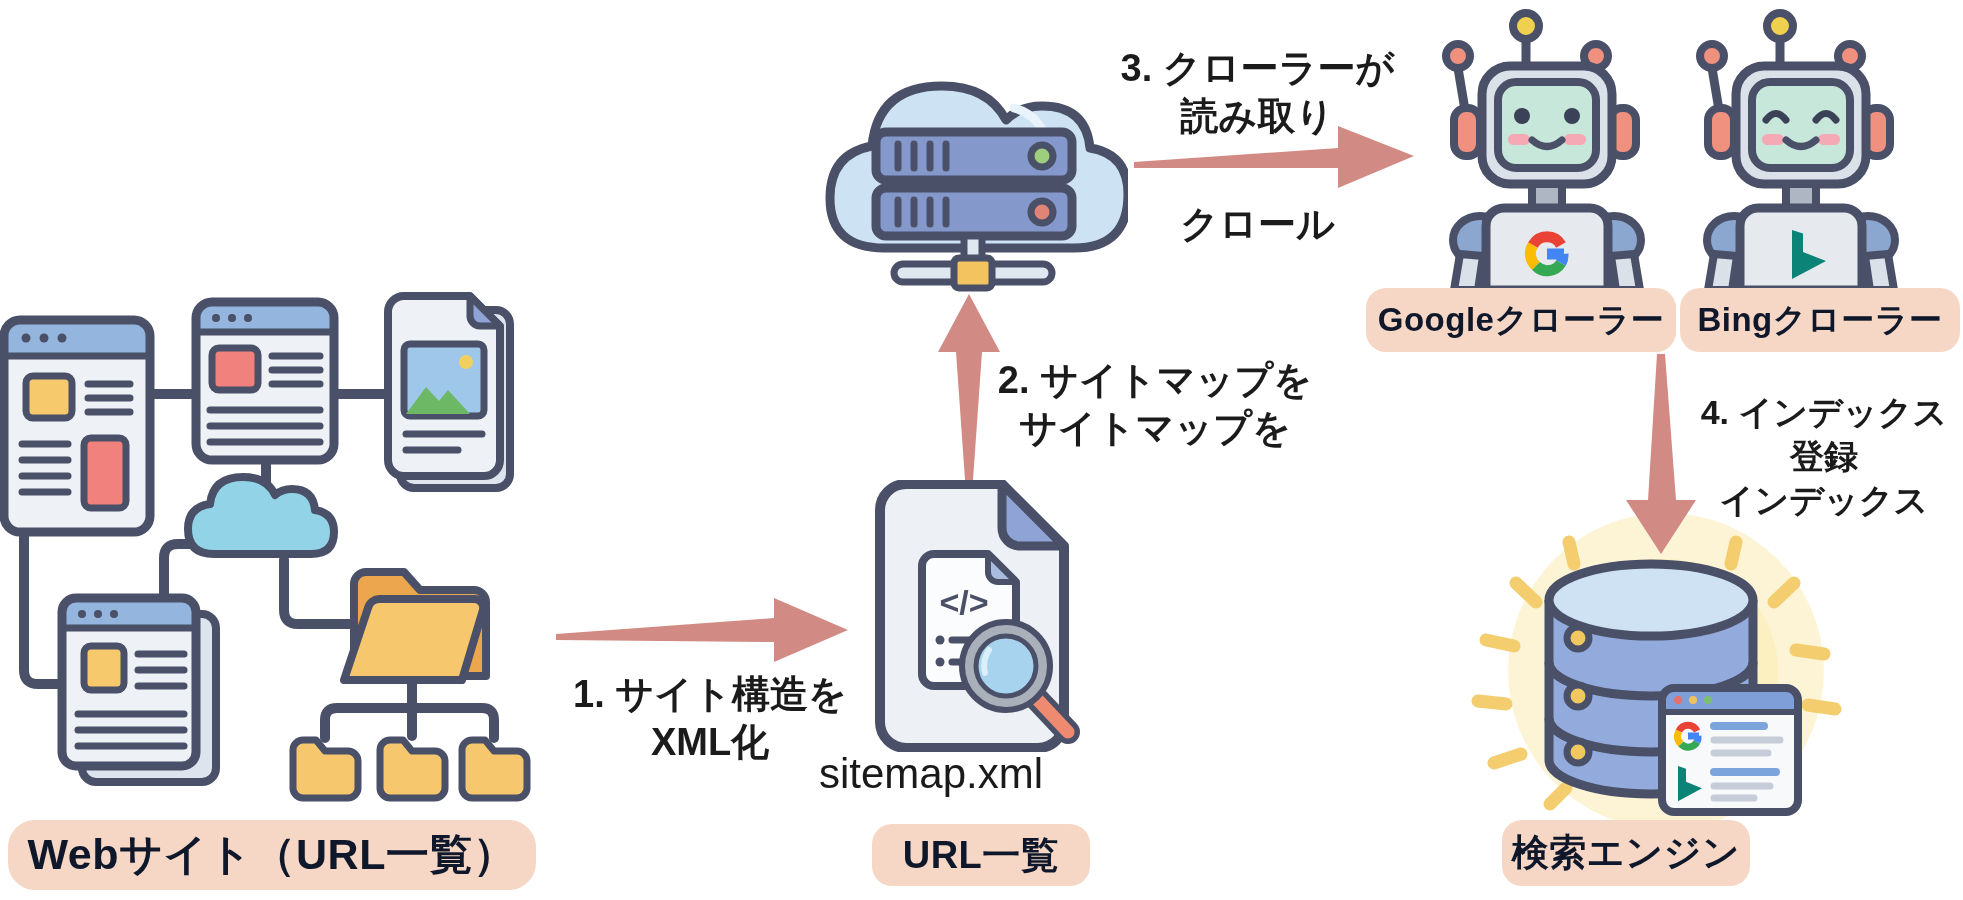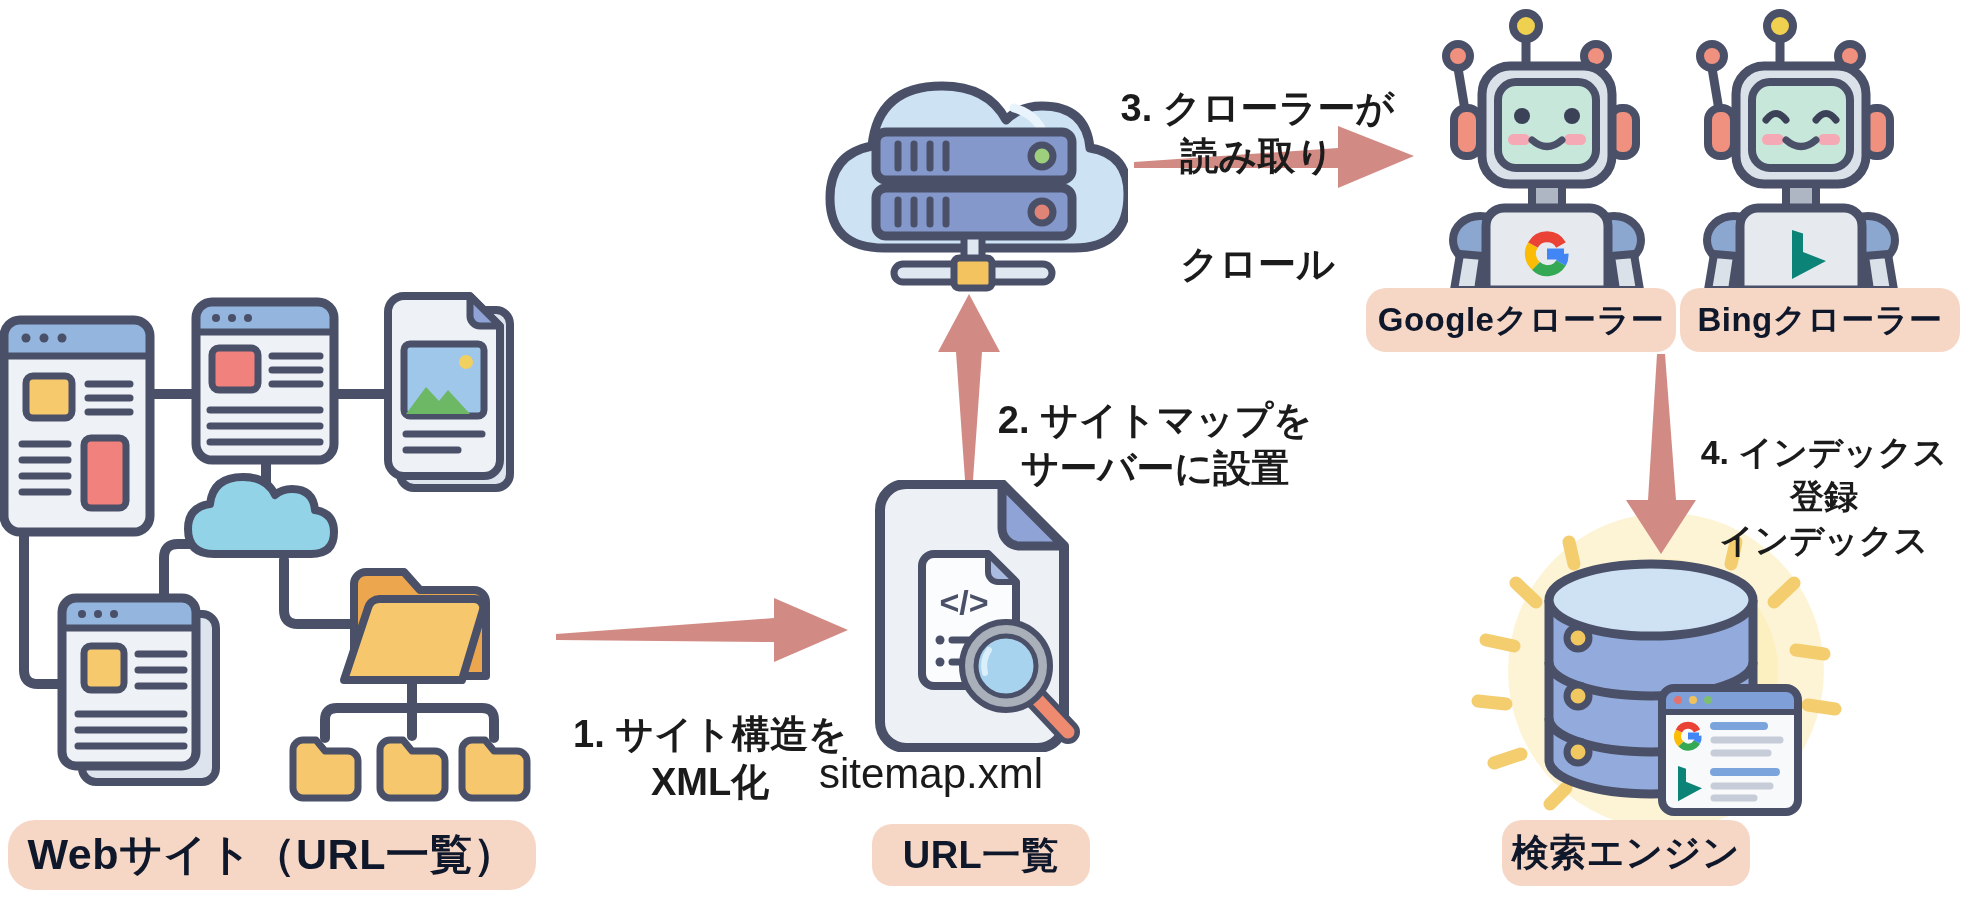--- a/index.html
+++ b/index.html
@@ -13,21 +13,21 @@
     display:flex;align-items:center;justify-content:center;text-align:center;
     border-radius:20px;letter-spacing:0.5px;
   }
   .pill-website{left:8px;top:820px;width:528px;height:70px;font-size:43px;border-radius:27px;}
   .pill-url{left:872px;top:824px;width:218px;height:62px;font-size:38px;}
   .pill-google{left:1366px;top:288px;width:310px;height:64px;font-size:33px;}
   .pill-bing{left:1680px;top:288px;width:280px;height:64px;font-size:33px;}
   .pill-search{left:1502px;top:820px;width:248px;height:66px;font-size:37px;}
   .step{
     position:absolute;color:#1b1b1b;font-weight:700;text-align:center;
-    font-size:38px;line-height:48px;margin-top:40px;
+    font-size:38px;line-height:48px;
   }
   .step1{left:545px;top:670px;width:330px;}
   .step2{left:980px;top:356px;width:350px;}
   .step3{left:1105px;top:44px;width:305px;}
   .step3b{left:1105px;top:200px;width:305px;}
   .step4{left:1685px;top:390px;width:278px;font-size:34px;line-height:44px;}
   .caption{
     position:absolute;color:#1a1a1a;font-weight:400;text-align:center;font-size:42px;
   }
   .cap-sitemap{left:816px;top:750px;width:230px;}
@@ -318,21 +318,21 @@
     <polygon points="39,4 30,150 8,150 43,204 78,150 58,150 47,4" fill="#d28b84"></polygon>
   </svg>
 
   <div class="step step1">
     <div>1. サイト構造を</div>
     <div>XML化</div>
   </div>
 
   <div class="step step2">
     <div>2. サイトマップを</div>
-    <div>サーバーに設置</div>
+    <div>サイトマップを</div>
   </div>
 
   <div class="step step3">
     <div>3. クローラーが</div>
     <div>読み取り</div>
   </div>
 
   <div class="step step3b">クロール</div>
 
   <div class="step step4">

